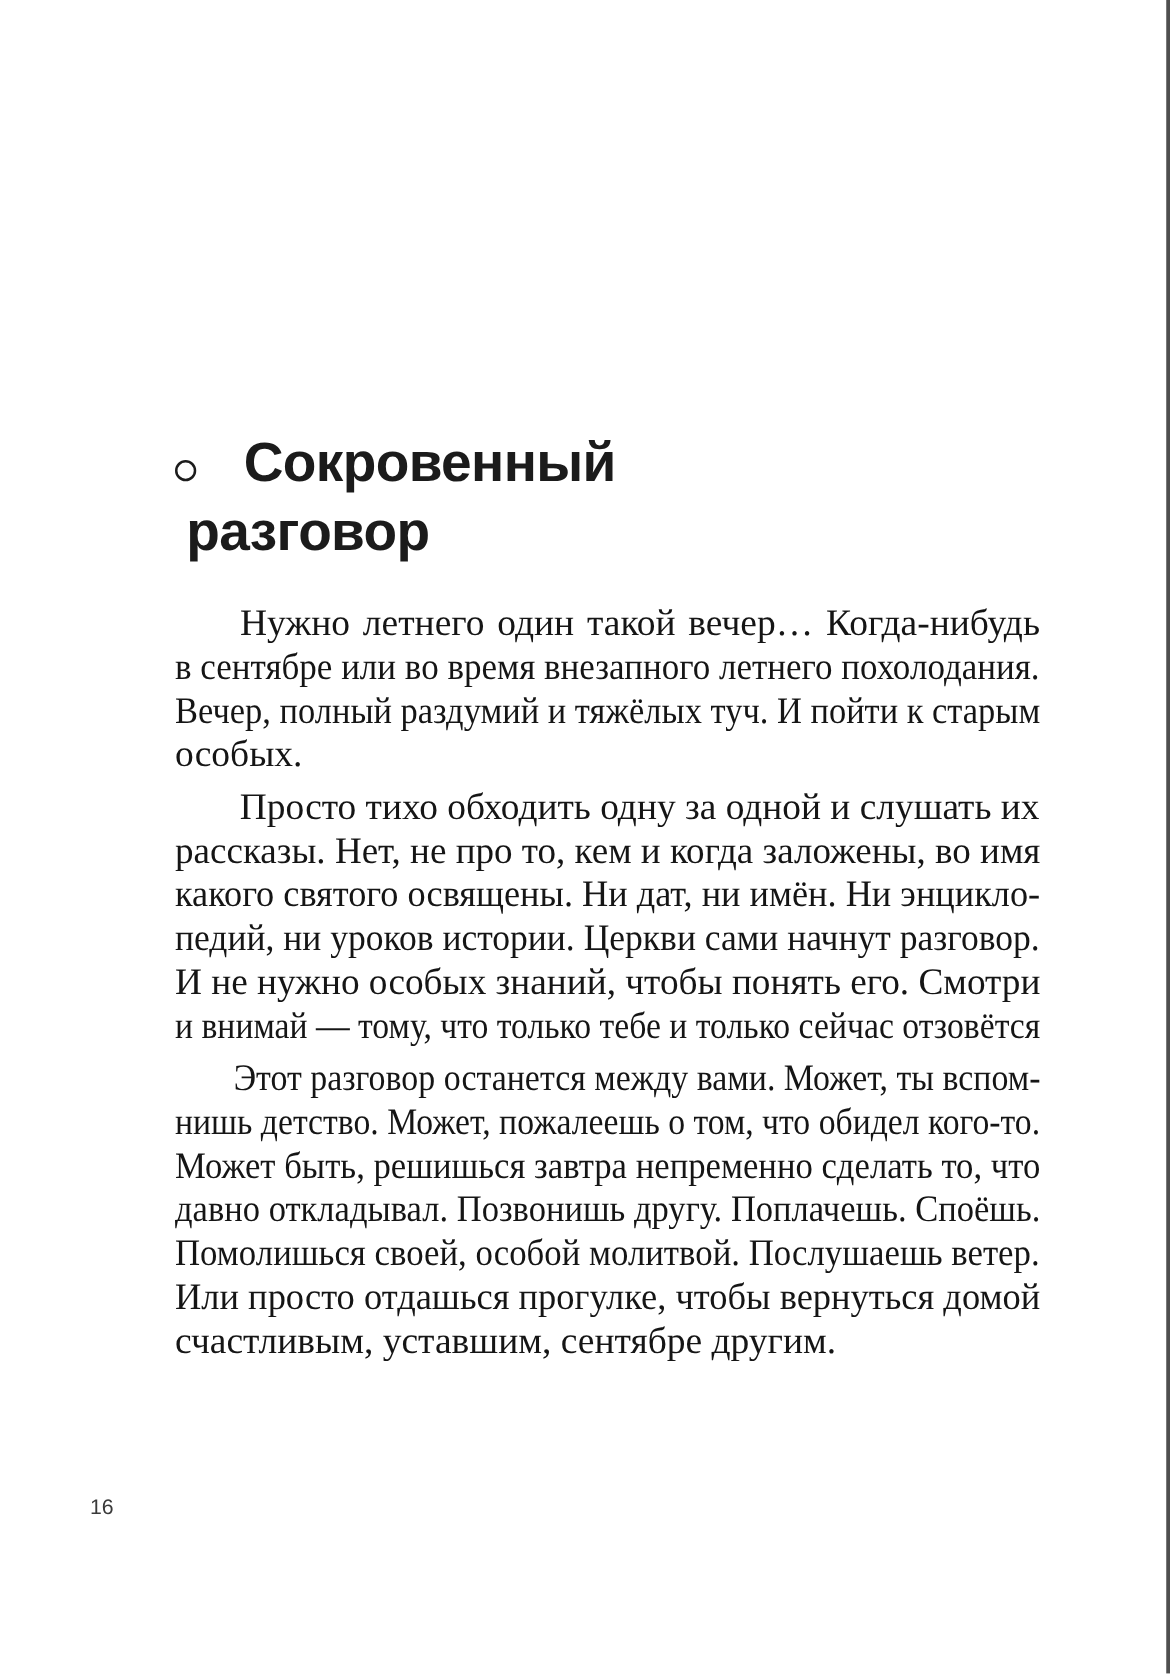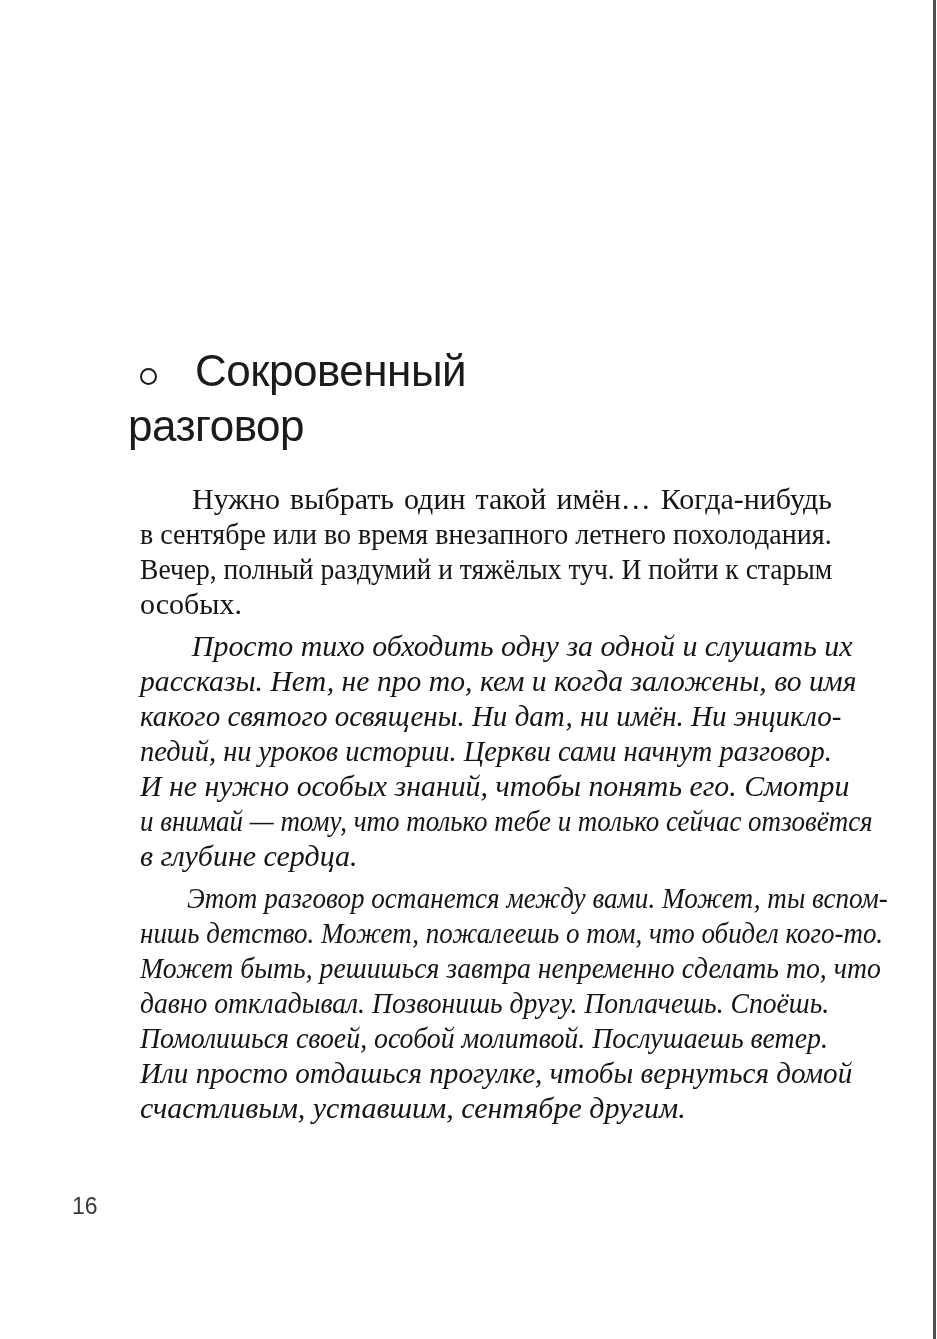--- a/index.html
+++ b/index.html
@@ -29,85 +29,84 @@
     top: 368px;
     width: 13px;
     height: 13px;
     border: 2px solid #1c1c1c;
     border-radius: 50%;
     background: transparent;
   }
   .title-line {
     position: absolute;
     font-family: "Liberation Sans", sans-serif;
-    font-weight: 400;
+    font-weight: 700;
     font-size: 44px;
     line-height: 55px;
     color: #1b1b1b;
     white-space: nowrap;
     letter-spacing: -0.5px;
   }
   .title-line-1 { left: 195px; top: 343px; }
-  .title-line-2 { left: 128px; top: 398px; }
+  .title-line-2 { left: 149px; top: 398px; }
   .body-text {
     position: absolute;
     left: 140px;
     top: 481px;
     width: 692px;
     font-size: 30px;
     line-height: 35px;
     color: #151515;
   }
-  .para + .para { margin-top: 7px; font-style: italic; }
+  .para + .para { margin-top: 7px; }
   .bodyline {
     height: 35px;
     line-height: 35px;
     white-space: nowrap;
     transform-origin: 0 50%;
   }
   .bodyline.para-start { text-indent: 52px; }
   .page-number {
     position: absolute;
     left: 72px;
     top: 1194px;
     font-family: "Liberation Sans", sans-serif;
-    font-size: 23px;
+    font-size: 17px;
     line-height: 24px;
     color: #3a3a3a;
   }
 </style>
 </head>
 <body>
 
 <div class="page">
 
   <div class="edge-line"></div>
 
   <div class="chapter-bullet"></div>
 
   <div class="title-line title-line-1">Сокровенный</div>
   <div class="title-line title-line-2">разговор</div>
 
   <div class="body-text">
 
     <div class="para">
-      <div class="bodyline para-start" style="white-space: normal; text-align: justify; text-align-last: justify;">Нужно выбрать один такой имён… Когда-нибудь</div>
+      <div class="bodyline para-start" style="white-space: normal; text-align: justify; text-align-last: justify;">Нужно летнего один такой вечер… Когда-нибудь</div>
       <div class="bodyline" style="transform: scaleX(0.9339);">в сентябре или во время внезапного летнего похолодания.</div>
       <div class="bodyline" style="transform: scaleX(0.919);">Вечер, полный раздумий и тяжёлых туч. И пойти к старым</div>
       <div class="bodyline para-end">особых.</div>
     </div>
 
     <div class="para">
       <div class="bodyline para-start" style="transform: scaleX(0.9971);">Просто тихо обходить одну за одной и слушать их</div>
       <div class="bodyline" style="transform: scaleX(0.9886);">рассказы. Нет, не про то, кем и когда заложены, во имя</div>
       <div class="bodyline" style="transform: scaleX(0.9678);">какого святого освящены. Ни дат, ни имён. Ни энцикло-</div>
       <div class="bodyline" style="transform: scaleX(0.9479);">педий, ни уроков истории. Церкви сами начнут разговор.</div>
       <div class="bodyline" style="transform: scaleX(0.9943);">И не нужно особых знаний, чтобы понять его. Смотри</div>
       <div class="bodyline" style="transform: scaleX(0.8987);">и внимай — тому, что только тебе и только сейчас отзовётся</div>
-      <div class="bodyline para-end">в глубине сердца.</div>
     </div>
 
     <div class="para">
       <div class="bodyline para-start" style="transform: scaleX(0.9034);">Этот разговор останется между вами. Может, ты вспом-</div>
       <div class="bodyline" style="transform: scaleX(0.8987);">нишь детство. Может, пожалеешь о том, что обидел кого-то.</div>
       <div class="bodyline" style="transform: scaleX(0.9251);">Может быть, решишься завтра непременно сделать то, что</div>
       <div class="bodyline" style="transform: scaleX(0.9214);">давно откладывал. Позвонишь другу. Поплачешь. Споёшь.</div>
       <div class="bodyline" style="transform: scaleX(0.9276);">Помолишься своей, особой молитвой. Послушаешь ветер.</div>
       <div class="bodyline" style="transform: scaleX(0.9719);">Или просто отдашься прогулке, чтобы вернуться домой</div>
       <div class="bodyline para-end">счастливым, уставшим, сентябре другим.</div>

